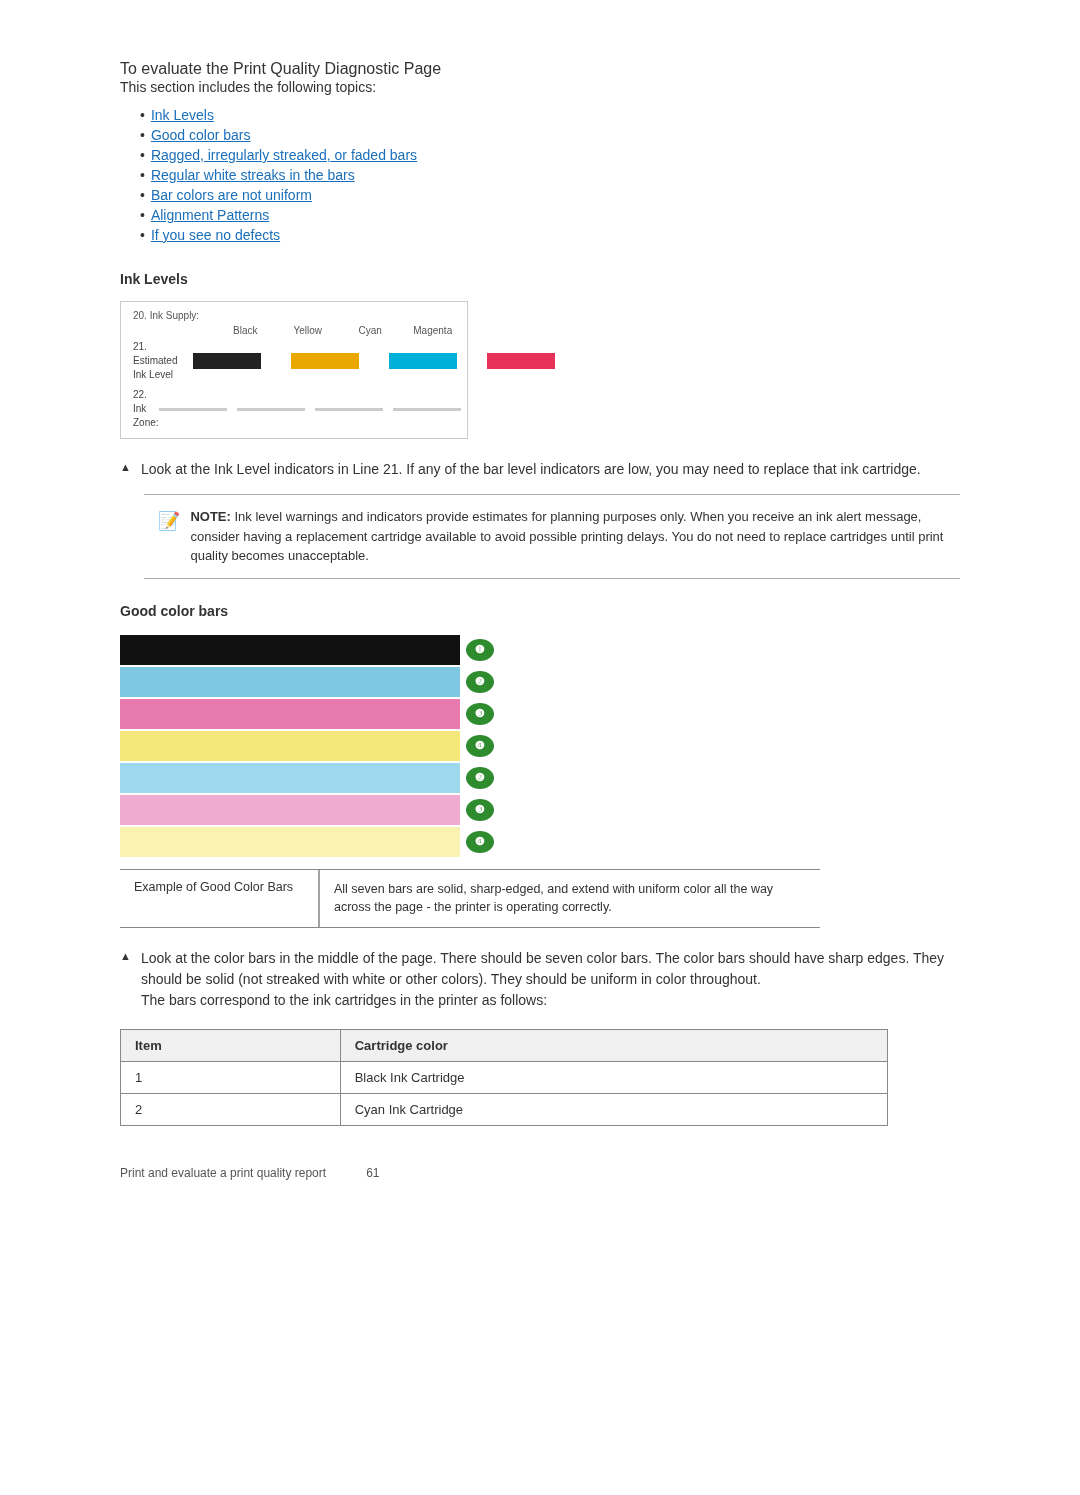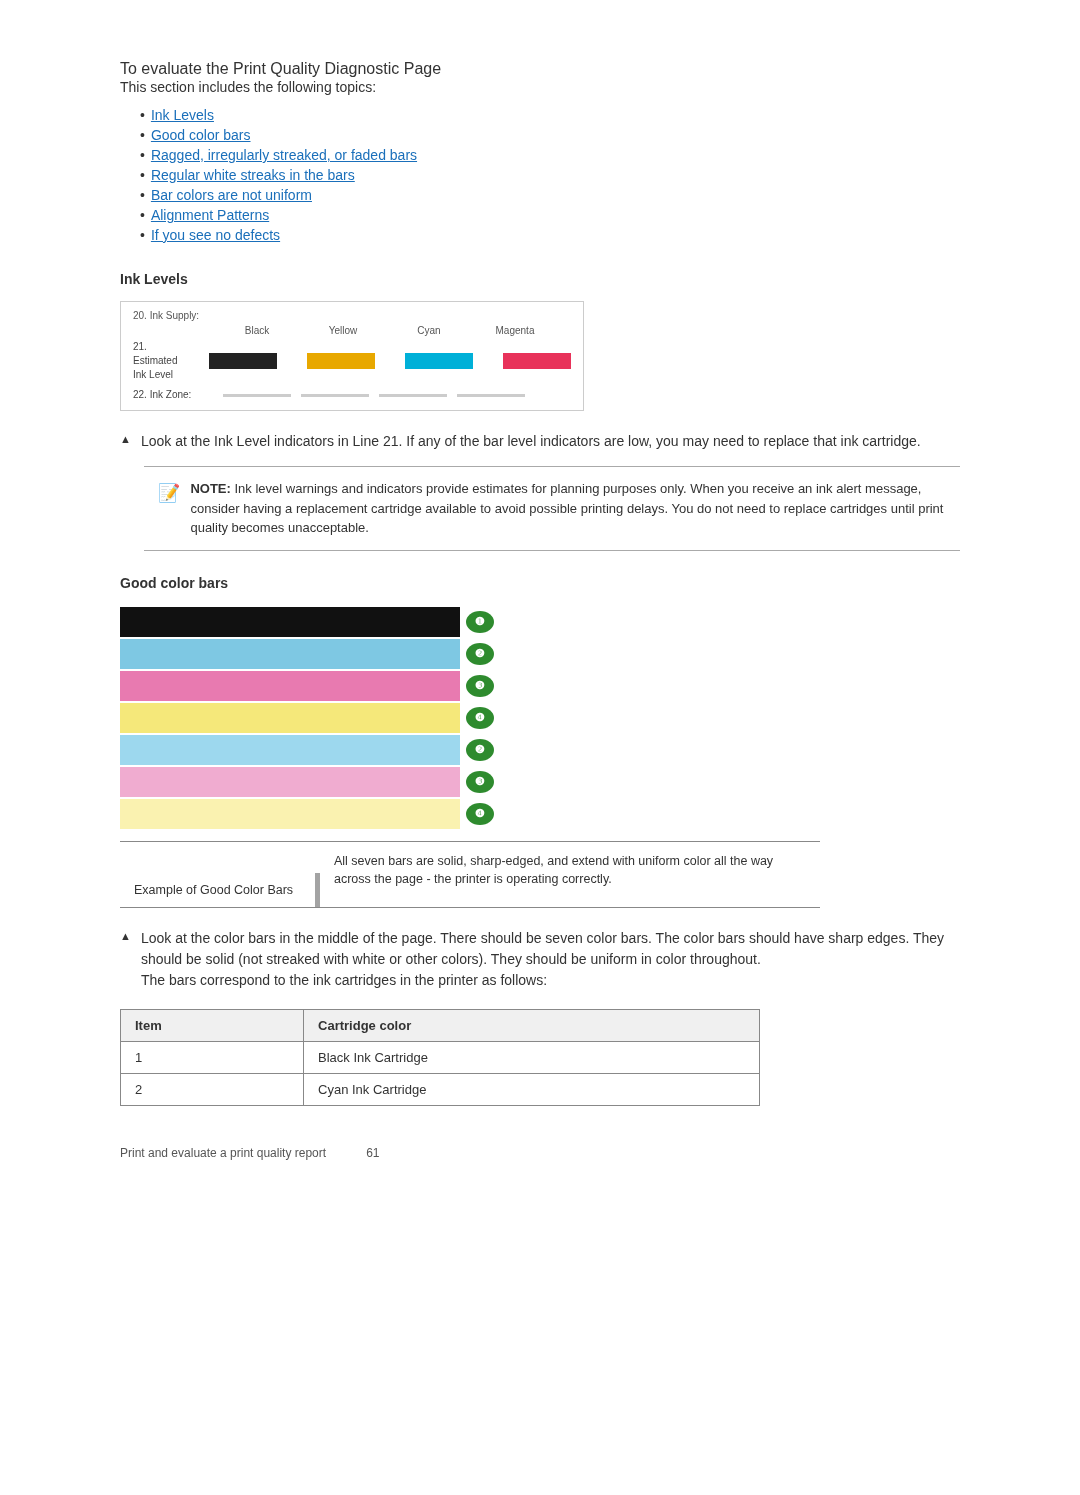--- a/index.html
+++ b/index.html
@@ -42,21 +42,21 @@
     }
     h3.section-heading {
       font-size: 14px;
       font-weight: bold;
       margin-bottom: 14px;
     }
     .ink-level-table {
       border: 1px solid #ccc;
       padding: 8px 12px;
       margin-bottom: 20px;
-      width: 464px;
+      width: 348px;
       font-size: 11px;
     }
     .ink-label-col {
       width: 90px;
       line-height: 1.4;
       font-size: 10px;
       color: #444;
     }
     .ink-bars-row {
       display: flex;
@@ -158,32 +158,31 @@
       border-top: 1px solid #888;
       border-bottom: 1px solid #888;
       margin: 12px 0 20px 0;
       display: flex;
       width: 700px;
       font-size: 12.5px;
     }
     .cbt-cell-left {
       padding: 10px 14px;
       width: 200px;
-      border-right: 5px solid #a3a3a3;
-      flex-shrink: 0;
-      margin-top: 31px;
+      border-right: 2px solid #a3a3a3;
+      flex-shrink: 0;
     }
     .cbt-cell-right {
       padding: 10px 14px;
       flex: 1;
       line-height: 1.5;
     }
 
     .info-table {
-      width: 640px;
+      width: 768px;
       border-collapse: collapse;
       margin-top: 18px;
     }
     .info-table th {
       background: #f0f0f0;
       border: 1px solid #888;
       padding: 8px 14px;
       text-align: left;
       font-weight: bold;
       font-size: 13px;

